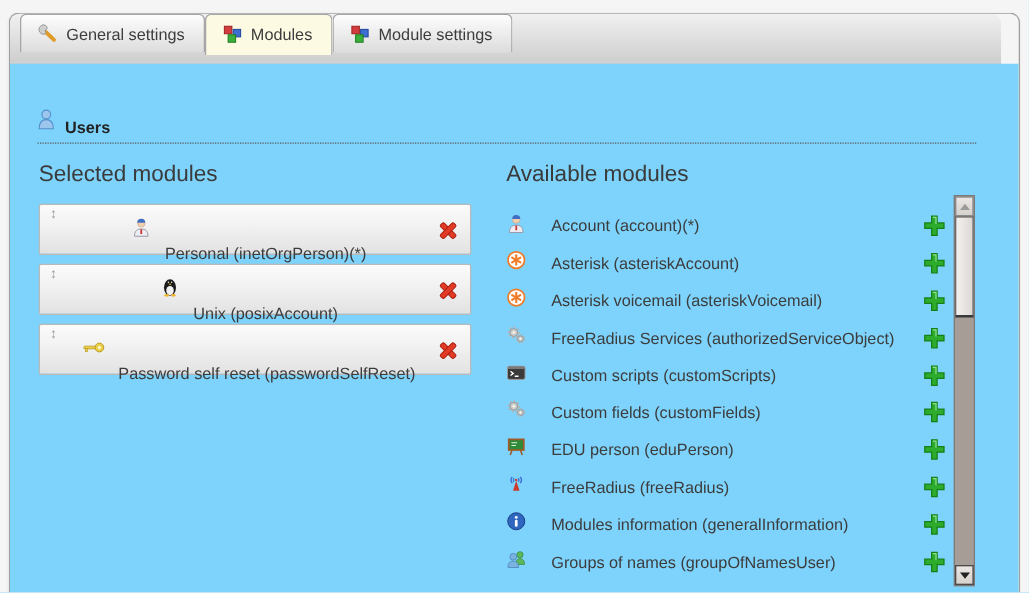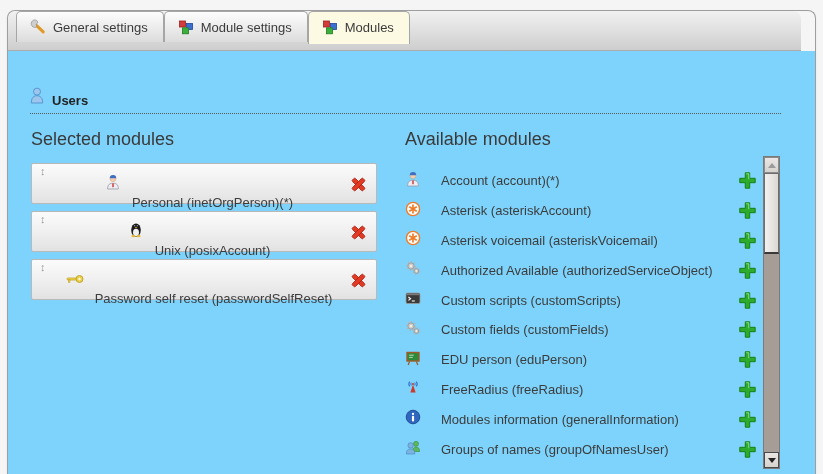--- a/index.html
+++ b/index.html
@@ -120,42 +120,42 @@
       <div class="tab">
         <span>
           <svg width="16" height="16" viewBox="0 0 16 16">
             <path d="M6.4 6.4 L13.2 12.9" stroke="#e09a28" stroke-width="3.1" stroke-linecap="round"></path>
             <path d="M3.6 1.1 C1.9 1.9 0.9 3.7 1.3 5.5 C1.8 7.5 3.7 8.8 5.7 8.4 L6.6 7 6.1 5 7.8 3.8 7.3 2.1 C6.3 1 4.8 0.6 3.6 1.1 Z" fill="#cfcfcf" stroke="#8f8f8f" stroke-width="0.7"></path>
           </svg>
         </span>
         <span class="lbl">General settings</span>
       </div>
 
+
+      <div class="tab active">
+        <span>
+          <svg width="16" height="16" viewBox="0 0 16 16">
+            <rect x="1.5" y="2" width="6" height="6" fill="#d23c3c" stroke="#9e2020" stroke-width="0.8"></rect>
+            <rect x="8.5" y="4.5" width="6" height="6" fill="#3c6fd2" stroke="#20459e" stroke-width="0.8"></rect>
+            <rect x="4.5" y="8.8" width="6" height="6" fill="#3cae3c" stroke="#1e7e1e" stroke-width="0.8"></rect>
+          </svg>
+        </span>
+        <span class="lbl">Modules</span>
+      </div>
 
       <div class="tab">
         <span>
           <svg width="16" height="16" viewBox="0 0 16 16">
             <rect x="1.5" y="2" width="6" height="6" fill="#d23c3c" stroke="#9e2020" stroke-width="0.8"></rect>
             <rect x="8.5" y="4.5" width="6" height="6" fill="#3c6fd2" stroke="#20459e" stroke-width="0.8"></rect>
             <rect x="4.5" y="8.8" width="6" height="6" fill="#3cae3c" stroke="#1e7e1e" stroke-width="0.8"></rect>
           </svg>
         </span>
         <span class="lbl">Module settings</span>
       </div>
-
-      <div class="tab active">
-        <span>
-          <svg width="16" height="16" viewBox="0 0 16 16">
-            <rect x="1.5" y="2" width="6" height="6" fill="#d23c3c" stroke="#9e2020" stroke-width="0.8"></rect>
-            <rect x="8.5" y="4.5" width="6" height="6" fill="#3c6fd2" stroke="#20459e" stroke-width="0.8"></rect>
-            <rect x="4.5" y="8.8" width="6" height="6" fill="#3cae3c" stroke="#1e7e1e" stroke-width="0.8"></rect>
-          </svg>
-        </span>
-        <span class="lbl">Modules</span>
-      </div>
     </div>
 
     <div class="content">
 
       <div class="section-header">
         <span>
           <svg width="14" height="17" viewBox="0 0 14 17">
             <circle cx="7" cy="4.6" r="3.5" fill="#9cc6ee" stroke="#5590cc" stroke-width="0.9"></circle>
             <path d="M1.3 16 C1.3 10.6 4 8.7 7 8.7 C10 8.7 12.7 10.6 12.7 16 Z" fill="#9cc6ee" stroke="#5590cc" stroke-width="0.9"></path>
           </svg>
@@ -299,21 +299,21 @@
           <span>
             <svg width="16" height="16" viewBox="0 0 16 16">
               <circle cx="6" cy="6" r="4.1" fill="none" stroke="#b5b5b5" stroke-width="1.6" stroke-dasharray="1.5 1.6"></circle>
               <circle cx="6" cy="6" r="3.1" fill="#cdcdcd" stroke="#8f8f8f" stroke-width="0.7"></circle>
               <circle cx="6" cy="6" r="1" fill="#fdfae3"></circle>
               <circle cx="11.4" cy="11" r="3.2" fill="none" stroke="#b5b5b5" stroke-width="1.3" stroke-dasharray="1.2 1.3"></circle>
               <circle cx="11.4" cy="11" r="2.3" fill="#cdcdcd" stroke="#8f8f8f" stroke-width="0.7"></circle>
               <circle cx="11.4" cy="11" r="0.8" fill="#fdfae3"></circle>
             </svg>
           </span>
-          <span class="lbl">Authorized Available (authorizedServiceObject)</span>
+          <span class="lbl">FreeRadius Services (authorizedServiceObject)</span>
           <button class="add-btn">
             <svg width="19" height="19" viewBox="0 0 19 19">
               <path d="M7.3 1.8 h4.4 v5.5 h5.5 v4.4 h-5.5 v5.5 h-4.4 v-5.5 h-5.5 v-4.4 h5.5 Z" fill="#2cab2c" stroke="#168016" stroke-width="1"></path>
               <path d="M8.2 2.8 h2.6 v5.4" fill="none" stroke="#8fe08f" stroke-width="1"></path>
             </svg>
           </button>
         </div>
 
         <div class="avail-row">
           <span>

